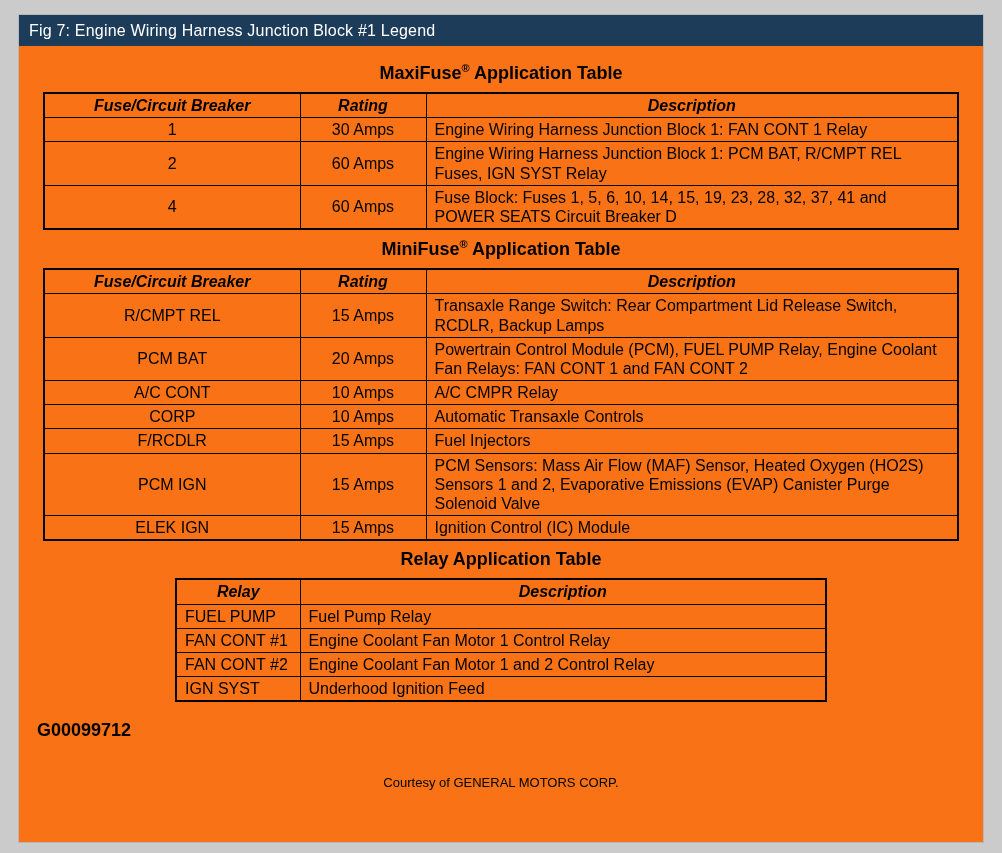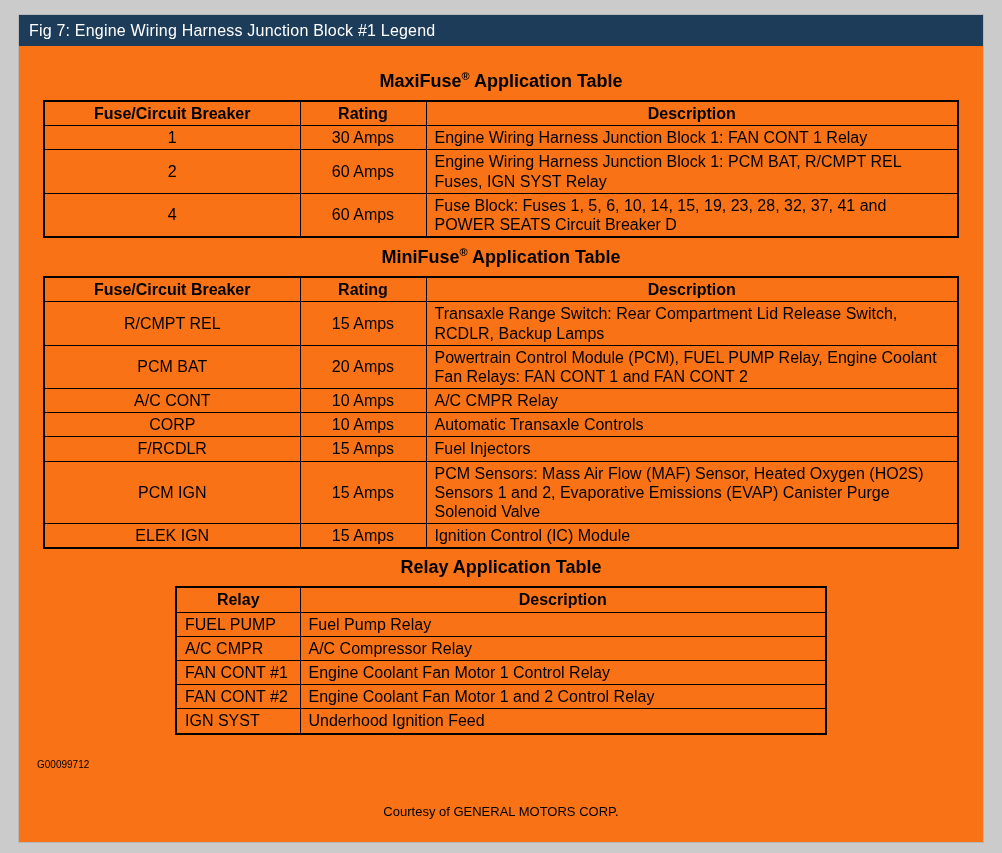--- a/index.html
+++ b/index.html
@@ -24,21 +24,21 @@
   .titlebar {
     flex: 0 0 31px;
     background: #1d3c5a;
     color: #ffffff;
     display: flex;
     align-items: center;
     padding: 0 10px;
     font-size: 16px;
     letter-spacing: 0.2px;
   }
-  .content { flex: 1 1 auto; padding-top: 24px; }
+  .content { flex: 1 1 auto; padding-top: 16px; }
   .table-title {
     text-align: center;
     font-weight: bold;
     font-size: 18px;
     margin-bottom: 8px;
   }
   .table-title sup { font-size: 11px; }
   table.data {
     border-collapse: collapse;
     table-layout: fixed;
@@ -46,27 +46,27 @@
     font-size: 16px;
     line-height: 1.2;
     border: 2px solid #000;
   }
   table.data th, table.data td {
     border: 1px solid #000;
     padding: 2px 8px;
     vertical-align: middle;
     overflow-wrap: break-word;
   }
-  table.data th { text-align: center; font-weight: bold; }
+  table.data th { text-align: center; font-weight: bold; font-style: italic; }
   .fuse-table { width: 916px; }
   .fuse-table td:nth-child(1), .fuse-table td:nth-child(2) { text-align: center; }
   .relay-table { width: 652px; }
   .relay-table td:nth-child(1) { text-align: left; }
   .section { margin-top: 8px; }
-  .figure-code { margin: 24px 0 0 18px; font-size: 10px; }
+  .figure-code { margin: 18px 0 0 18px; font-size: 18px; font-weight: bold; }
   .courtesy { margin-top: 34px; text-align: center; font-size: 13px; }
 </style>
 </head>
 <body>
 
 <div class="page">
 
   <div class="titlebar" style="background: rgb(29, 60, 90);">
     <span>Fig 7: Engine Wiring Harness Junction Block #1 Legend</span>
   </div>
@@ -173,24 +173,20 @@
               <th>Relay</th>
               <th>Description</th>
             </tr>
           </thead>
           <tbody>
             <tr>
               <td>FUEL PUMP</td>
               <td>Fuel Pump Relay</td>
             </tr>
             <tr>
-              <td>A/C CMPR</td>
-              <td>A/C Compressor Relay</td>
-            </tr>
-            <tr>
               <td>FAN CONT #1</td>
               <td>Engine Coolant Fan Motor 1 Control Relay</td>
             </tr>
             <tr>
               <td>FAN CONT #2</td>
               <td>Engine Coolant Fan Motor 1 and 2 Control Relay</td>
             </tr>
             <tr>
               <td>IGN SYST</td>
               <td>Underhood Ignition Feed</td>

